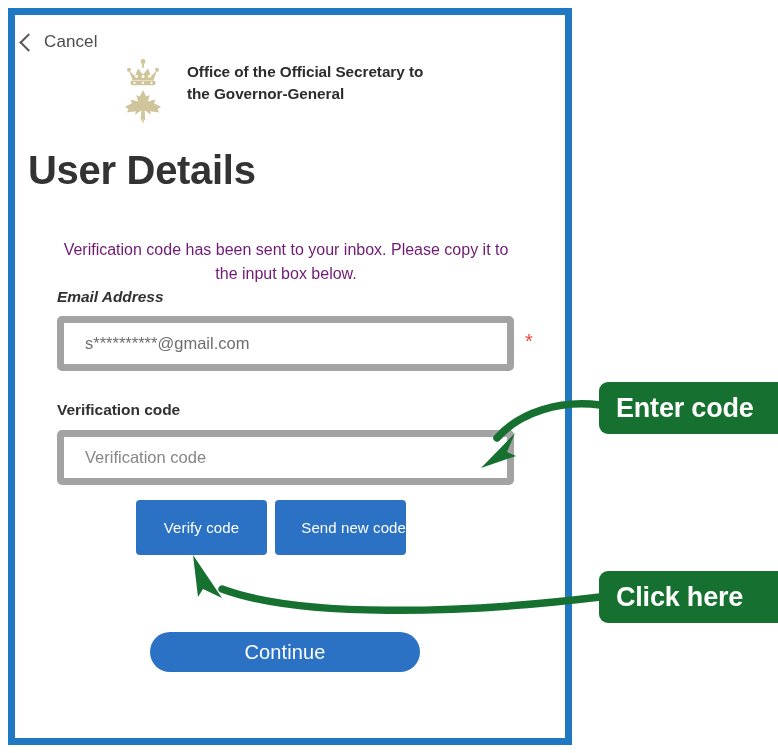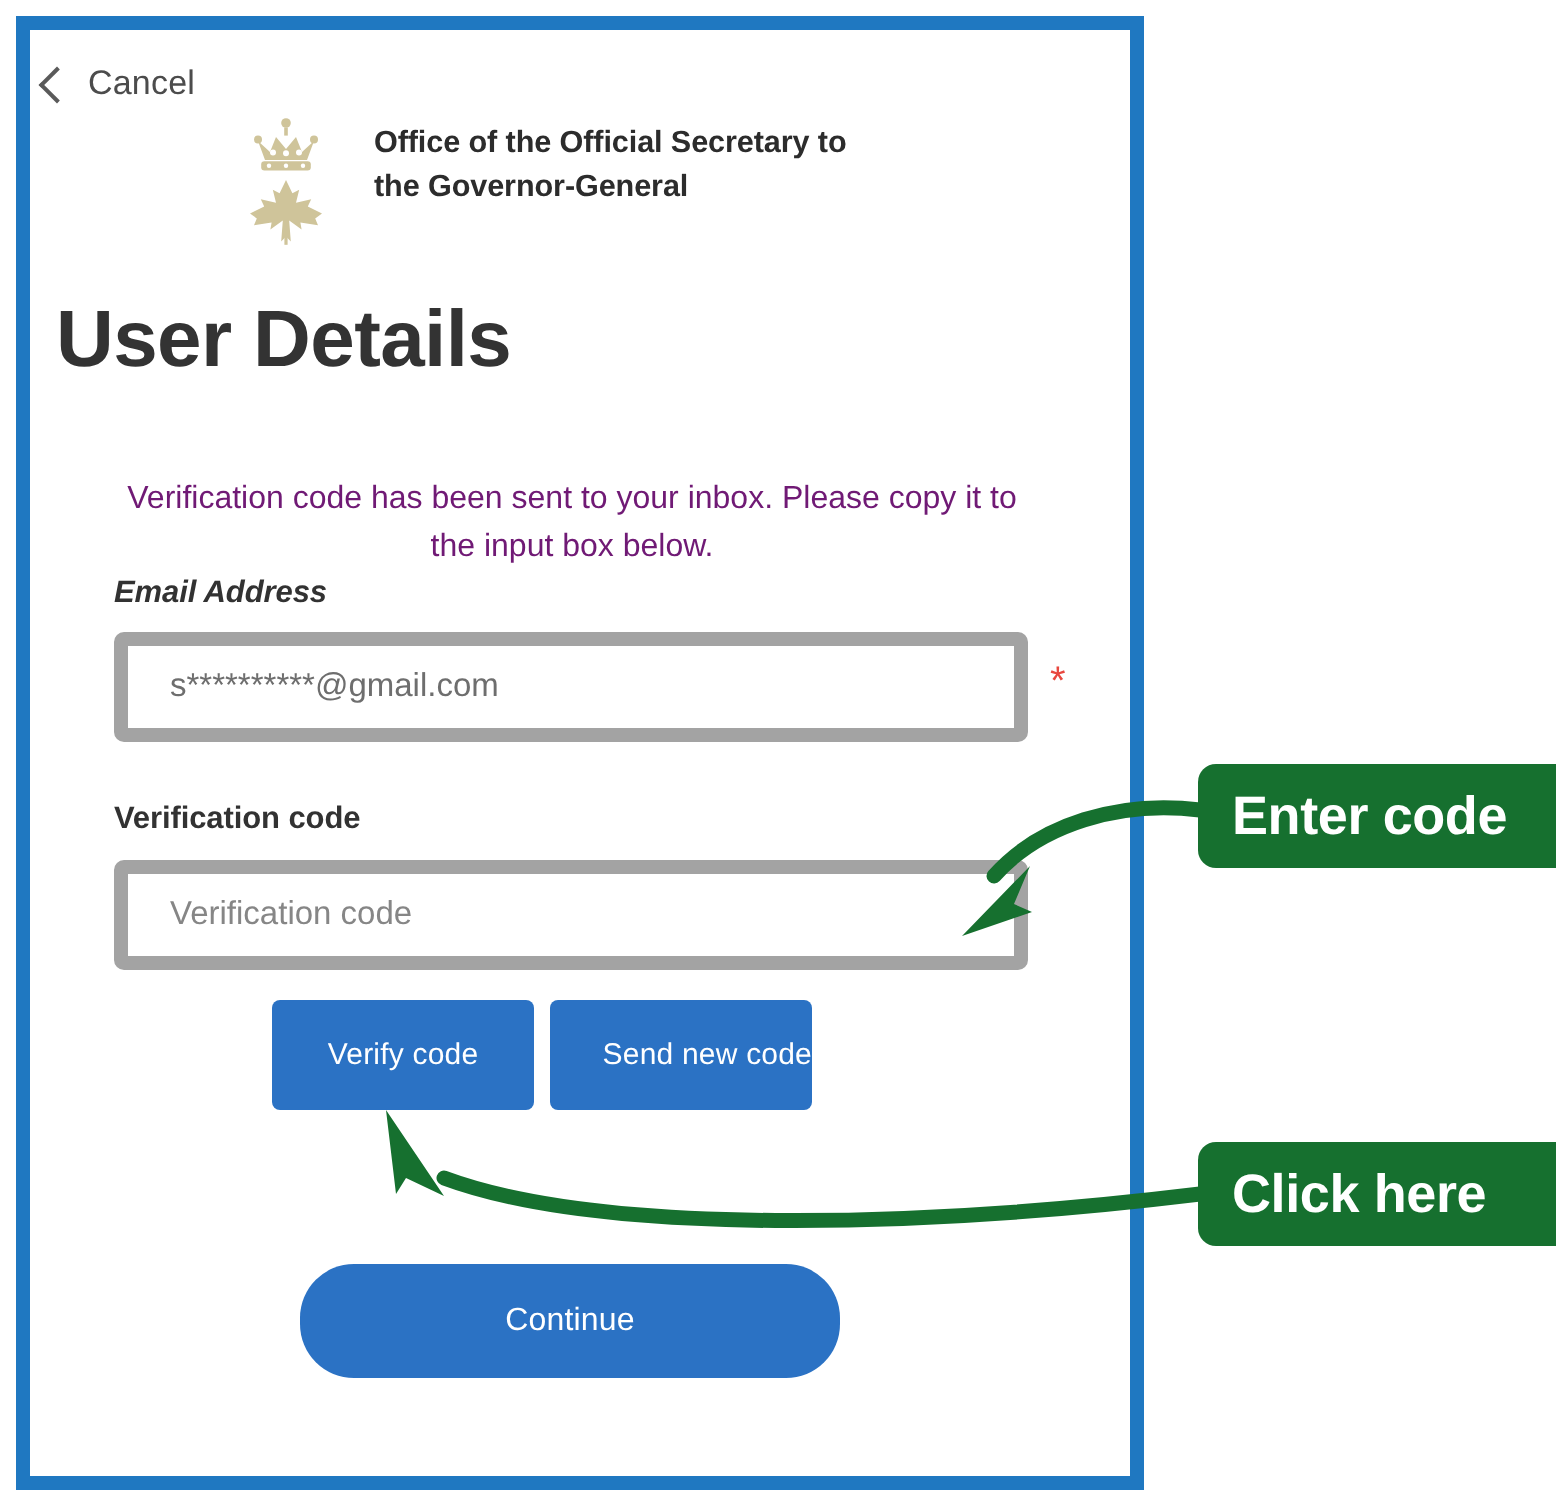--- a/index.html
+++ b/index.html
@@ -125,21 +125,21 @@
     color: #ffffff;
     border: none;
     border-radius: 4px;
     font-family: "Liberation Sans", sans-serif;
     font-size: 15px;
     cursor: pointer;
     letter-spacing: .1px;
   }
   #btn-verify  { left: 136px; top: 500px; width: 131px; height: 55px; }
   #btn-sendnew { left: 275px; top: 500px; width: 131px; height: 55px; text-align: right; }
-  #btn-continue{ left: 150px; top: 632px; width: 270px; height: 57px; font-size: 16px; border-radius: 27px; }
+  #btn-continue{ left: 150px; top: 632px; width: 270px; height: 40px; font-size: 20px; border-radius: 27px; }
 
   
   .callout {
     position: absolute;
     background: #16702f;
     color: #ffffff;
     font-size: 27px;
     font-weight: bold;
     letter-spacing: -.2px;
     display: flex;

